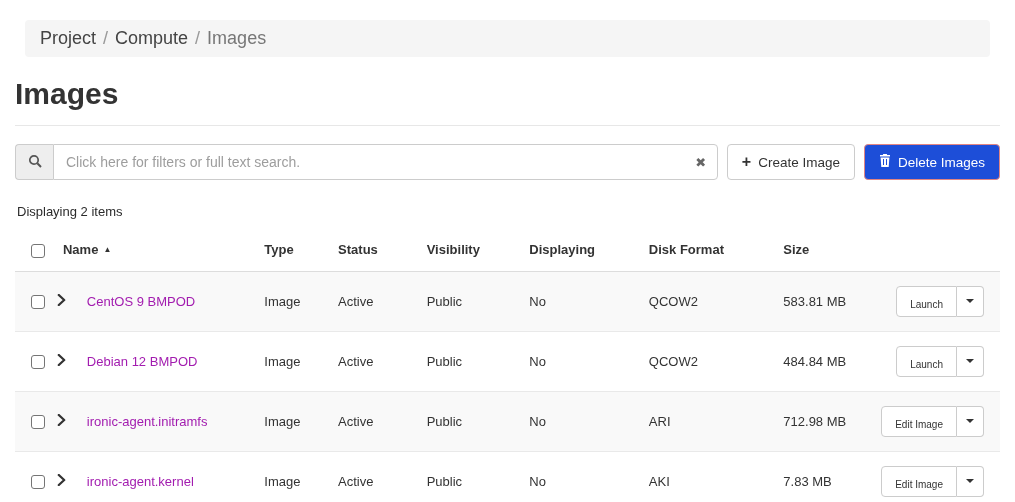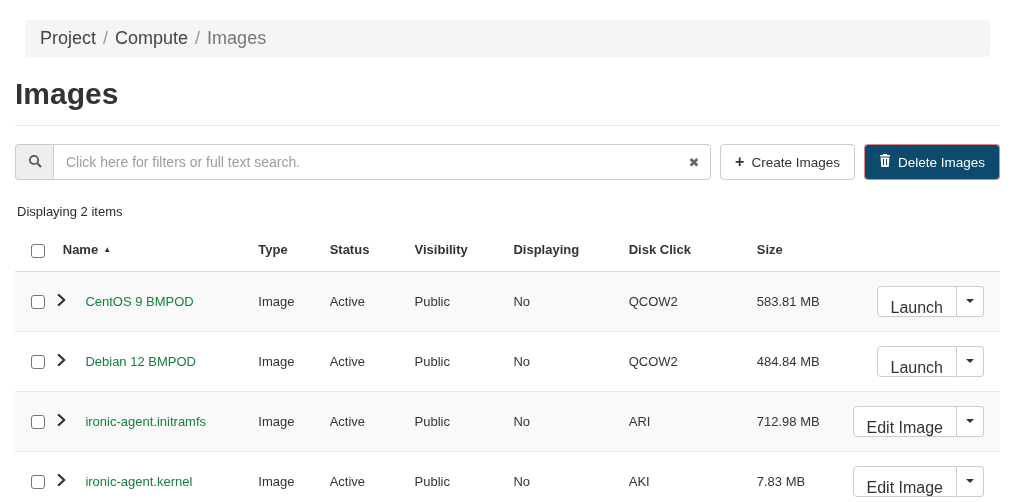--- a/index.html
+++ b/index.html
@@ -58,21 +58,21 @@
     color: #666; font-size: 13px; line-height: 1;
   }
   .btn {
     height: 36px; border-radius: 4px; border: 1px solid #ccc; background: #fff;
     font-family: "Liberation Sans", sans-serif;
     font-size: 13.5px; color: #333; padding: 0 14px; margin-left: 9px;
     display: inline-flex; align-items: center; gap: 7px; cursor: pointer;
     white-space: nowrap;
   }
   .btn .plus { font-weight: bold; font-size: 16px; line-height: 1; }
-  .btn-danger { background: #0c4a6e; border-color: #e28582; color: #fff; }
+  .btn-danger { background: #1d4ed8; border-color: #e28582; color: #fff; }
 
   
   .items-count { color: #2b2b2b; margin: 0 0 10px 2px; }
 
   
   table.images-table { width: 100%; border-collapse: collapse; }
   th {
     text-align: left; font-weight: bold; color: #333; font-size: 13px;
     padding: 13px 8px; border-bottom: 1px solid #ddd; white-space: nowrap;
   }
@@ -86,33 +86,33 @@
   .col-name { width: 178px; }
   .col-type { width: 74px; margin-left: 40px; }
   .col-status { width: 89px; }
   .col-vis { width: 103px; }
   .col-prot { width: 120px; }
   .col-disk { width: 135px; }
   .col-size { width: 98px; }
   .col-actions { text-align: right; padding-right: 16px; }
   th.col-namehead { }
   .sort-caret { font-size: 8px; color: #333; margin-left: 5px; vertical-align: 2px; }
-  a.row-link { color: #15803d; text-decoration: none; }
+  a.row-link { color: #a21caf; text-decoration: none; }
   input[type="checkbox"] {
     appearance: none; -webkit-appearance: none;
     width: 14px; height: 14px; border: 1.5px solid #757575; border-radius: 3px;
     background: #fff; margin: 0; vertical-align: middle; cursor: pointer;
   }
   .chev { display: inline-block; vertical-align: middle; cursor: pointer; }
 
   
   .btn-group { display: inline-flex; }
   .btn-row {
     height: 31px; background: #fff; border: 1px solid #ccc;
-    border-radius: 4px 0 0 4px; padding: 12px 13px; font-size: 16px; color: #333;
+    border-radius: 4px 0 0 4px; padding: 12px 13px; font-size: 10px; color: #333;
     font-family: "Liberation Sans", sans-serif; cursor: pointer;
   }
   .btn-caret {
     height: 31px; width: 27px; background: #fff; border: 1px solid #ccc;
     border-left: none; border-radius: 0 4px 4px 0; cursor: pointer;
     display: inline-flex; align-items: center; justify-content: center;
   }
   .caret-down {
     width: 0; height: 0; border-left: 4px solid transparent;
     border-right: 4px solid transparent; border-top: 4px solid #333;
@@ -140,21 +140,21 @@
             </svg>
         </span>
       </span>
       <input class="search-input" type="text" placeholder="Click here for filters or full text search." style="">
       <button class="search-clear">
         <span>✖</span>
       </button>
     </div>
     <button class="btn">
       <span class="plus">+</span>
-      <span>Create Images</span>
+      <span>Create Image</span>
     </button>
     <button class="btn btn-danger">
       <span>
         <svg width="12" height="13" viewBox="0 0 12 13">
             <path fill="#fff" d="M4.2 0h3.6l.4 1H11v1.6H1V1h2.8zM1.6 3.6h8.8L9.7 13H2.3zM4 5v6h1V5zm3 0v6h1V5z"></path>
           </svg>
       </span>
       <span>Delete Images</span>
     </button>
   </div>
@@ -167,21 +167,21 @@
         <th class="col-check">
           <input type="checkbox" style="">
         </th>
         <th colspan="2" class="col-namehead">
           <span>Name</span><span class="sort-caret">▲</span>
         </th>
         <th class="col-type">Type</th>
         <th class="col-status">Status</th>
         <th class="col-vis">Visibility</th>
         <th class="col-prot">Displaying</th>
-        <th class="col-disk">Disk Click</th>
+        <th class="col-disk">Disk Format</th>
         <th class="col-size">Size</th>
         <th class="col-actions"></th>
       </tr>
     </thead>
     <tbody>
       <tr>
         <td class="col-check"><input type="checkbox" style=""></td>
         <td class="col-expand"><span class="chev"><svg width="9" height="12" viewBox="0 0 9 12">
                 <path d="M1.8 1 L7.2 6 L1.8 11" fill="none" stroke="#333" stroke-width="2.3" stroke-linecap="round" stroke-linejoin="round"></path>
               </svg></span></td>

